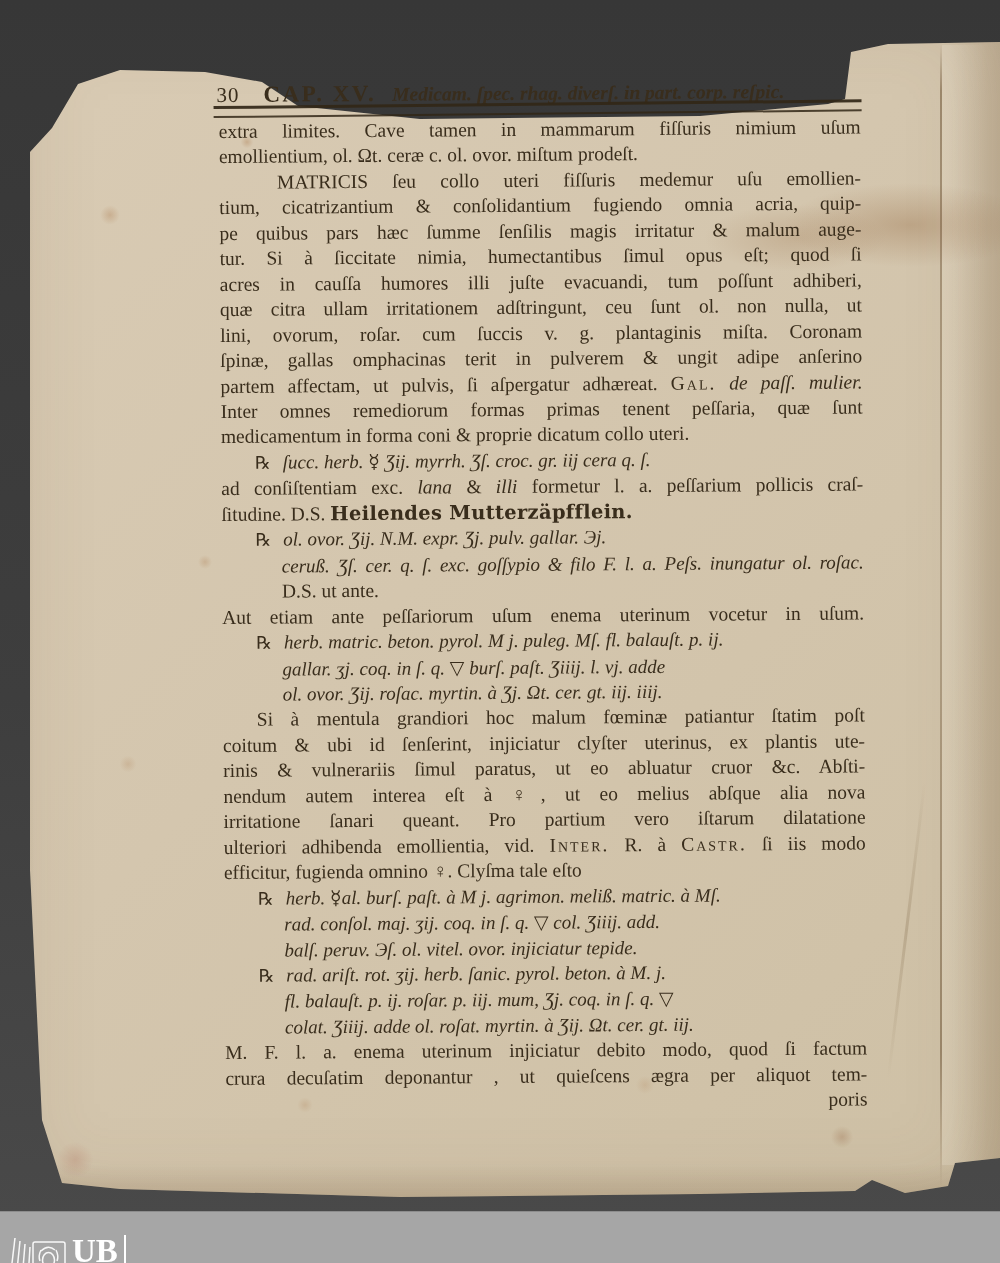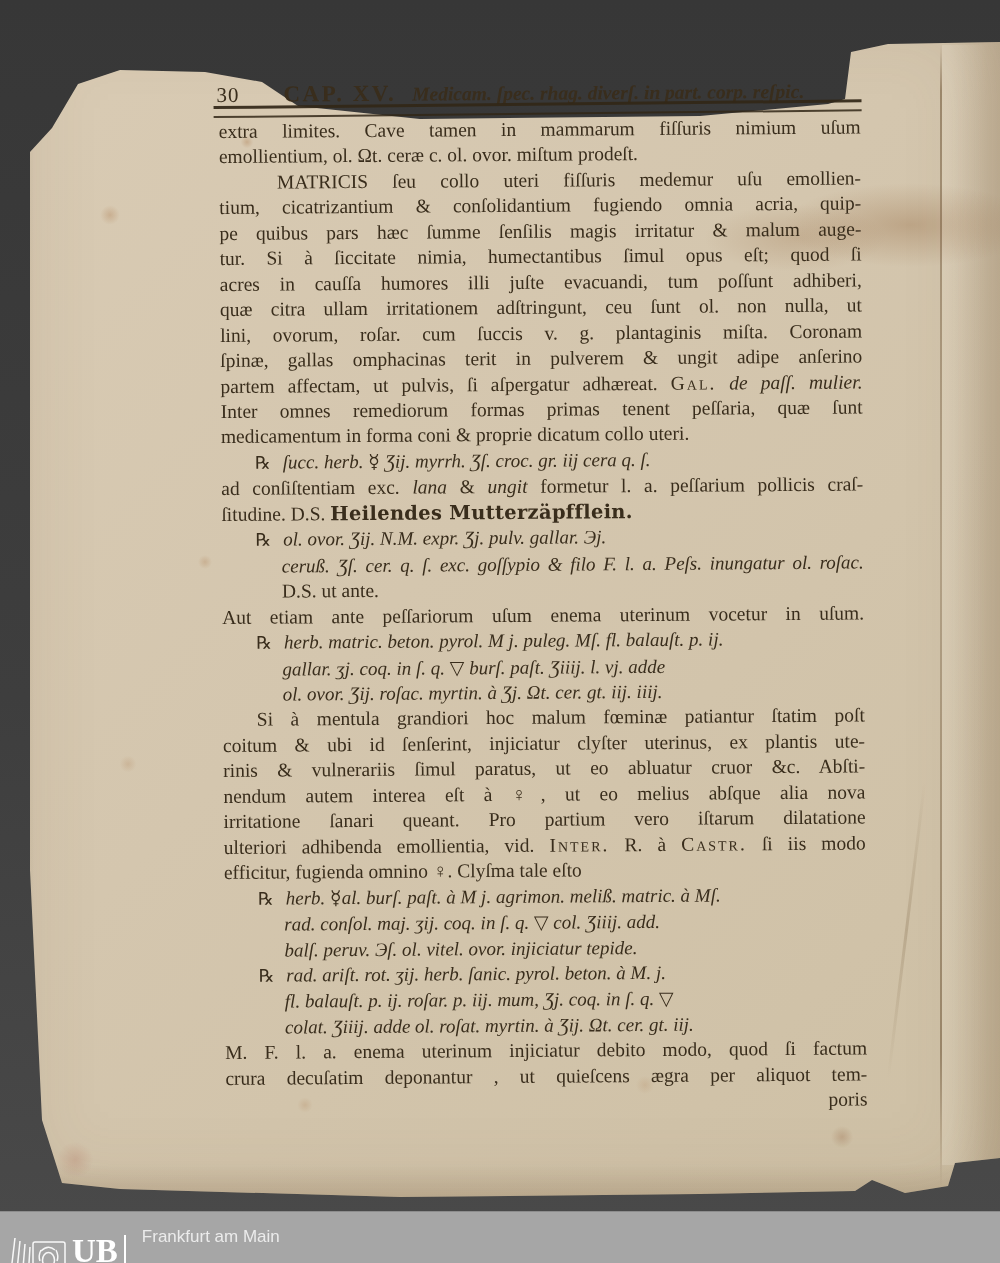--- a/index.html
+++ b/index.html
@@ -37,21 +37,21 @@
     background:linear-gradient(90deg,rgba(255,250,238,.16),rgba(255,250,238,0) 80%);}
   .fold-shadow{position:absolute;left:905px;top:780px;width:3px;height:300px;
     transform:rotate(7deg);border-radius:3px;
     background:linear-gradient(180deg,rgba(120,95,62,0),rgba(120,95,62,.25),rgba(120,95,62,0));}
 
   
   .content{position:absolute;left:0;top:0;width:1000px;height:1212px;
     transform:rotate(-0.4deg);transform-origin:500px 600px;color:#392d1c;}
   .header{position:absolute;left:220px;top:80px;width:646px;white-space:nowrap;}
   .pagenum{font-size:21px;letter-spacing:1px;}
-  .cap{font-size:23px;letter-spacing:2.5px;margin-left:44px;font-weight:600;}
+  .cap{font-size:23px;letter-spacing:2.5px;margin-left:24px;font-weight:600;}
   .runtitle{font-style:italic;font-size:19.5px;margin-left:16px;font-weight:600;}
   .rule{position:absolute;left:217px;top:103px;width:648px;height:7px;
     border-top:3.5px solid rgba(50,39,23,.92);border-bottom:2px solid rgba(50,39,23,.85);
     transform:rotate(-0.2deg);}
   .lines{position:absolute;left:222px;top:117px;width:642px;
     font-size:19.5px;line-height:25.45px;}
   .line{white-space:nowrap;text-align:justify;text-align-last:left;}
   .line.j{text-align-last:justify;}
   .line.right{text-align-last:right;}
   .line.ind{padding-left:58px;}
@@ -100,21 +100,21 @@
         <div class="line j">pe quibus pars hæc ſumme ſenſilis magis irritatur &amp; malum auge-</div>
         <div class="line j">tur.  Si à ſiccitate nimia, humectantibus ſimul opus eſt;  quod ſi</div>
         <div class="line j">acres in cauſſa humores illi juſte evacuandi, tum poſſunt adhiberi,</div>
         <div class="line j">quæ citra ullam irritationem adſtringunt, ceu ſunt ol. non nulla, ut</div>
         <div class="line j">lini, ovorum, roſar. cum ſuccis v. g. plantaginis miſta.  Coronam</div>
         <div class="line j">ſpinæ, gallas omphacinas terit in pulverem &amp; ungit adipe anſerino</div>
         <div class="line j"><span>partem affectam, ut pulvis, ſi aſpergatur adhæreat. </span><span class="sc">Gal.</span><span class="it"> de paſſ. mulier.</span></div>
         <div class="line j">Inter omnes remediorum formas primas tenent peſſaria, quæ ſunt</div>
         <div class="line">medicamentum in forma coni &amp; proprie dicatum collo uteri.</div>
         <div class="line rx itl"><span class="rxs">℞</span><span>ſucc. herb. ☿ Ʒij. myrrh. Ʒſ. croc. gr. iij cera q. ſ.</span></div>
-        <div class="line j"><span>ad conſiſtentiam exc. </span><span class="it">lana</span><span> &amp; </span><span class="it">ungit</span><span> formetur l. a. peſſarium pollicis craſ-</span></div>
+        <div class="line j"><span>ad conſiſtentiam exc. </span><span class="it">lana</span><span> &amp; </span><span class="it">illi</span><span> formetur l. a. peſſarium pollicis craſ-</span></div>
         <div class="line"><span>ſitudine. D.S. </span><span class="frak">Heilendes Mutterzäpfflein.</span></div>
         <div class="line rx itl"><span class="rxs">℞</span><span>ol. ovor. Ʒij. N.M. expr. Ʒj. pulv. gallar. Эj.</span></div>
         <div class="line rx2 itl j">ceruß. Ʒſ. cer. q. ſ. exc. goſſypio &amp; filo F. l. a. Peſs. inungatur ol. roſac.</div>
         <div class="line rx2">D.S. ut ante.</div>
         <div class="line j">Aut etiam ante peſſariorum uſum enema uterinum vocetur in uſum.</div>
         <div class="line rx itl"><span class="rxs">℞</span><span>herb. matric. beton. pyrol. M j. puleg. Mſ. fl. balauſt. p. ij.</span></div>
         <div class="line rx2 itl">gallar. ʒj. coq. in ſ. q. ▽ burſ. paſt. Ʒiiij. l. vj. adde</div>
         <div class="line rx2 itl">ol. ovor. Ʒij. roſac. myrtin. à Ʒj. Ωt. cer. gt. iij. iiij.</div>
         <div class="line ind2 j">Si à mentula grandiori hoc malum fœminæ patiantur ſtatim poſt</div>
         <div class="line j">coitum &amp; ubi id ſenſerint, injiciatur clyſter uterinus, ex plantis ute-</div>
@@ -148,17 +148,16 @@
           <path d="M33,15 q-3,6 -1,11"></path>
           <path d="M48,15 q3,6 1,11"></path>
           <ellipse cx="40.5" cy="25" rx="6" ry="7.5"></ellipse>
           <path d="M30,44 q10,-9 21,-1"></path>
         </g>
       </svg>
       <span class="logo-ub">UB</span>
       <span class="logo-bar"></span>
     </div>
     <div class="footer-text">
-      <div>Frankfurt am Main</div>
     </div>
   </div>
 
 </div>
 
 </body></html>

